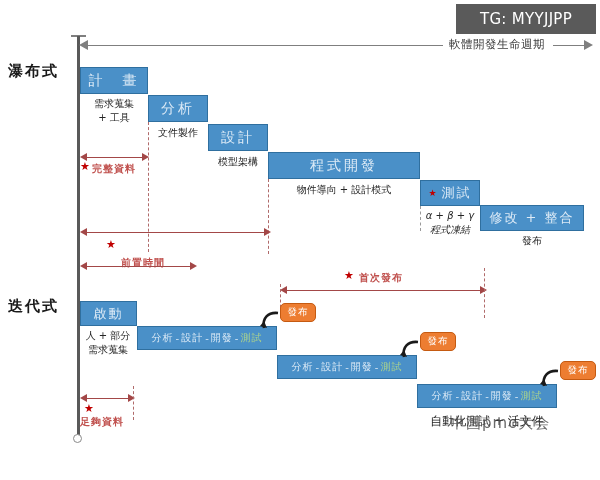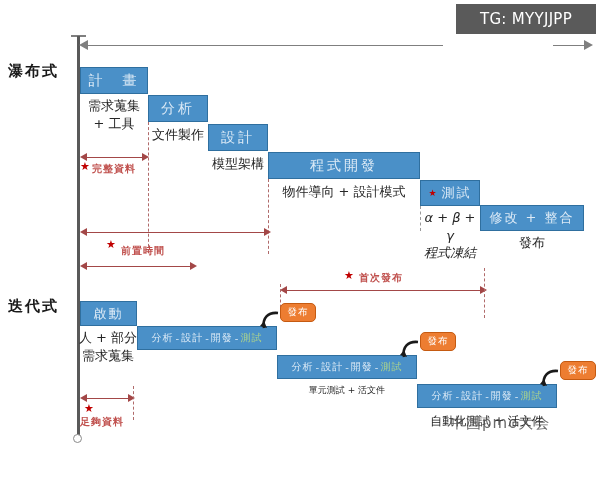--- a/index.html
+++ b/index.html
@@ -24,21 +24,21 @@
   
   .side-label{position:absolute;font-size:15px;font-weight:bold;color:#1a1a1a;letter-spacing:2px;white-space:nowrap;}
 
   
   .phase{position:absolute;background:#4a90c8;border:1px solid #2f6f9f;
     color:#dceaf6;display:flex;align-items:center;justify-content:center;
     font-size:14px;letter-spacing:3px;box-sizing:border-box;white-space:nowrap;}
   .phase.small{font-size:13px;letter-spacing:2px;}
   .phase .redstar{color:#c00000;font-size:9px;margin-right:3px;line-height:1;}
 
-  .sub{position:absolute;font-size:13px;color:#262626;text-align:center;line-height:1.35;white-space:pre-line;}
+  .sub{position:absolute;font-size:10px;color:#262626;text-align:center;line-height:1.35;white-space:pre-line;}
   .sub.math{font-style:italic;}
 
   
   .iter{position:absolute;background:#4a90c8;border:1px solid #2f6f9f;box-sizing:border-box;
     display:flex;align-items:center;justify-content:center;white-space:nowrap;}
   .iter .seg{font-size:10px;color:#dceaf6;letter-spacing:1px;}
   .iter .seg.test{color:#a9d18e;}
   .iter .dash{color:#cfe2f2;font-size:10px;margin:0 2px;}
 
   .release{position:absolute;background:#ed7d31;border:1px solid #c55a11;border-radius:5px;
@@ -68,20 +68,21 @@
 <body>
 
 <div id="stage">
 
   <div class="axis-cap"></div>
   <div class="vaxis"></div>
   <div class="axis-dot"></div>
 
   <div class="tl-arrow-l"></div>
   <div class="tl-line" style="left:88px;width:355px;"></div>
+  <div class="tl-label" style="left:449px;">軟體開發生命週期</div>
   <div class="tl-line" style="left:553px;width:32px;"></div>
   <div class="tl-arrow-r" style="left:584px;"></div>
 
   <div class="side-label" style="left:8px;top:62px;">瀑布式</div>
   <div class="side-label" style="left:8px;top:297px;">迭代式</div>
 
   <div class="phase" style="left:80px;top:67px;width:68px;height:27px;">
     <span>計　畫</span>
   </div>
   <div class="sub" style="left:80px;top:97px;width:68px;">需求蒐集
@@ -121,21 +122,21 @@
   <div class="m-left" style="left:80px;top:153px;"></div>
   <div class="measure" style="left:86px;top:157px;width:57px;"></div>
   <div class="m-right" style="left:142px;top:153px;"></div>
   <div class="star" style="left:80px;top:161px;">★</div>
   <div class="mlabel" style="left:92px;top:162px;">完整資料</div>
 
   <div class="m-left" style="left:80px;top:228px;"></div>
   <div class="measure" style="left:86px;top:232px;width:180px;"></div>
   <div class="m-right" style="left:264px;top:228px;"></div>
   <div class="star" style="left:106px;top:239px;">★</div>
-  <div class="mlabel" style="left:121px;top:244px;text-align:center;">前置時間</div>
+  <div class="mlabel" style="left:121px;top:256px;text-align:center;">前置時間</div>
 
   <div class="m-left" style="left:80px;top:262px;"></div>
   <div class="measure" style="left:86px;top:266px;width:105px;"></div>
   <div class="m-right" style="left:190px;top:262px;"></div>
 
   <div class="m-left" style="left:280px;top:286px;"></div>
   <div class="measure" style="left:286px;top:290px;width:196px;"></div>
   <div class="m-right" style="left:480px;top:286px;"></div>
   <div class="star" style="left:344px;top:270px;">★</div>
   <div class="mlabel" style="left:359px;top:271px;">首次發布</div>
@@ -173,21 +174,20 @@
 
   <div class="iter" style="left:277px;top:355px;width:140px;height:24px;">
     <span class="seg">分析</span>
     <span class="dash">-</span>
     <span class="seg">設計</span>
     <span class="dash">-</span>
     <span class="seg">開發</span>
     <span class="dash">-</span>
     <span class="seg test">測試</span>
   </div>
-  <div class="sub" style="left:277px;top:384px;width:140px;font-size:9px;">單元測試 + 活文件</div>
   <svg class="curve" style="left:398px;top:335px;" width="24" height="24" viewBox="0 0 24 24">
     <path d="M6 22 C4 12, 10 6, 20 7" stroke="#1a1a1a" stroke-width="2.6" fill="none"></path>
     <path d="M2 20 L9 22 L6 15 Z" fill="#1a1a1a"></path>
   </svg>
   <div class="release" style="left:420px;top:332px;width:36px;height:19px;">發布</div>
 
   <div class="iter" style="left:417px;top:384px;width:140px;height:24px;">
     <span class="seg">分析</span>
     <span class="dash">-</span>
     <span class="seg">設計</span>

